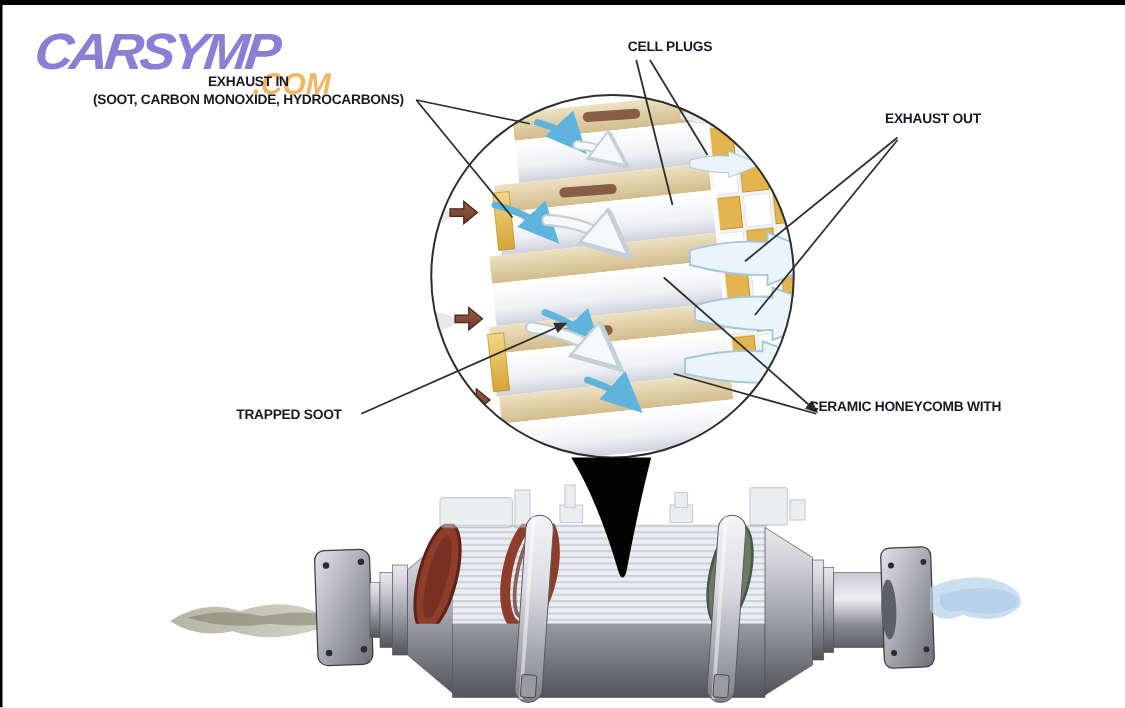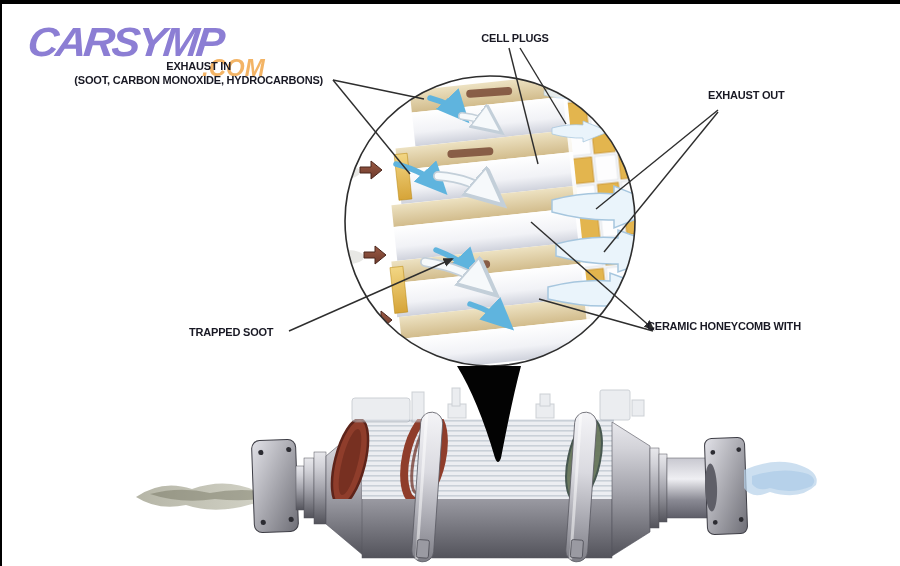--- a/index.html
+++ b/index.html
@@ -9,21 +9,21 @@
   .edge-top{position:absolute;left:0;top:0;width:900px;height:4px;background:#000;z-index:4;}
   .edge-left{position:absolute;left:0;top:0;width:2px;height:566px;background:#000;z-index:4;}
   .logo{position:absolute;left:30px;top:22px;z-index:2;line-height:1;}
   .logo .brand{font-size:43px;font-weight:800;font-style:italic;letter-spacing:-3px;
     color:var(--brand-purple);transform:skewX(-6deg) scaleY(.95);transform-origin:left top;display:block;}
   .logo .tld{position:absolute;left:172px;top:34px;font-size:24px;font-weight:800;font-style:italic;
     color:var(--brand-orange);opacity:.9;}
   .lbl{position:absolute;z-index:3;color:var(--label-ink);font-weight:bold;font-size:11px;
     letter-spacing:-.2px;line-height:14px;white-space:nowrap;}
   .exhaust-in-block{top:59px;right:577px;text-align:center;margin-left:16px;}
-  .cell-plugs{left:455px;top:31px;width:120px;text-align:center;}
+  .cell-plugs{left:476px;top:31px;width:120px;text-align:center;}
   .exhaust-out{left:708px;top:88px;}
   .trapped-soot{left:189px;top:325px;}
   .ceramic-block{left:647px;top:318px;line-height:16px;}
   .line-ink{stroke:var(--line-ink);stroke-width:1.4;fill:none;}
   .cyanline{stroke:var(--cyan-arrow);stroke-width:5.5;fill:none;stroke-linecap:round;}
   .exitarrow{fill:var(--exit-fill);stroke:var(--exit-stroke);stroke-width:1.5;}
   .ghost{opacity:.5;}
 </style>
 </head>
 <body>

